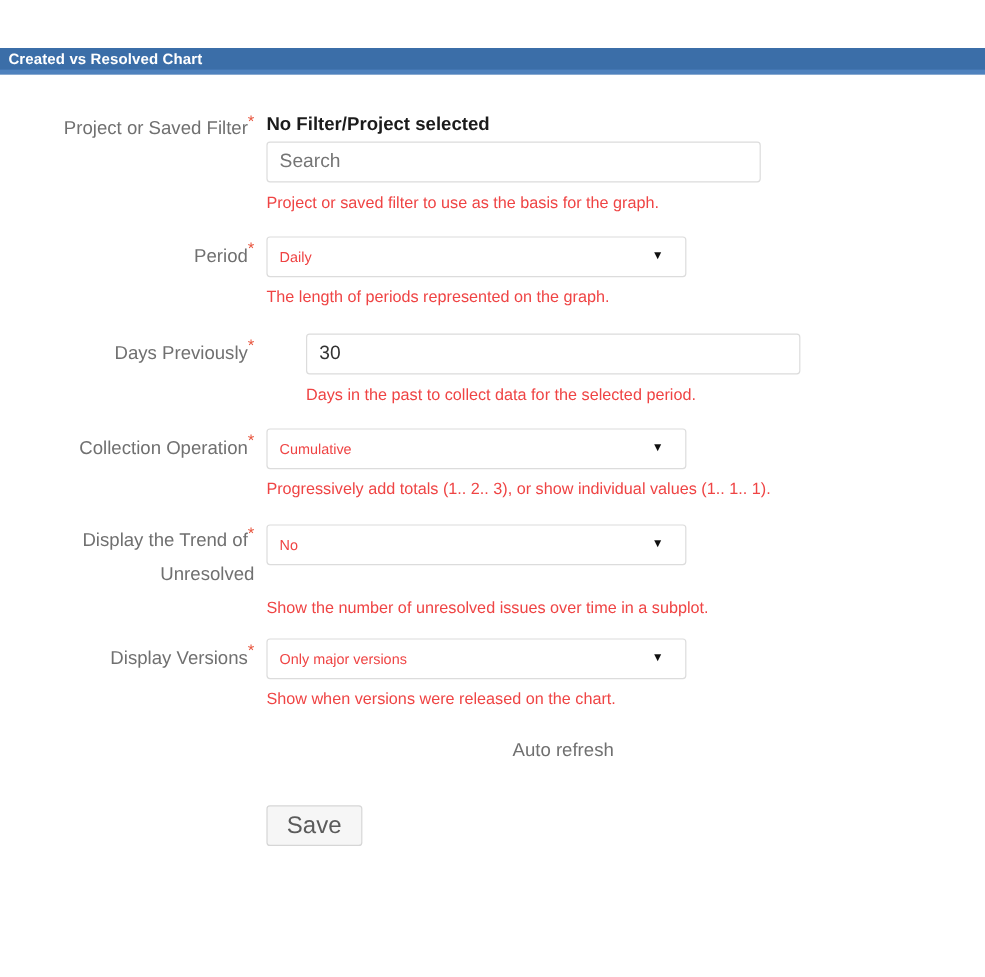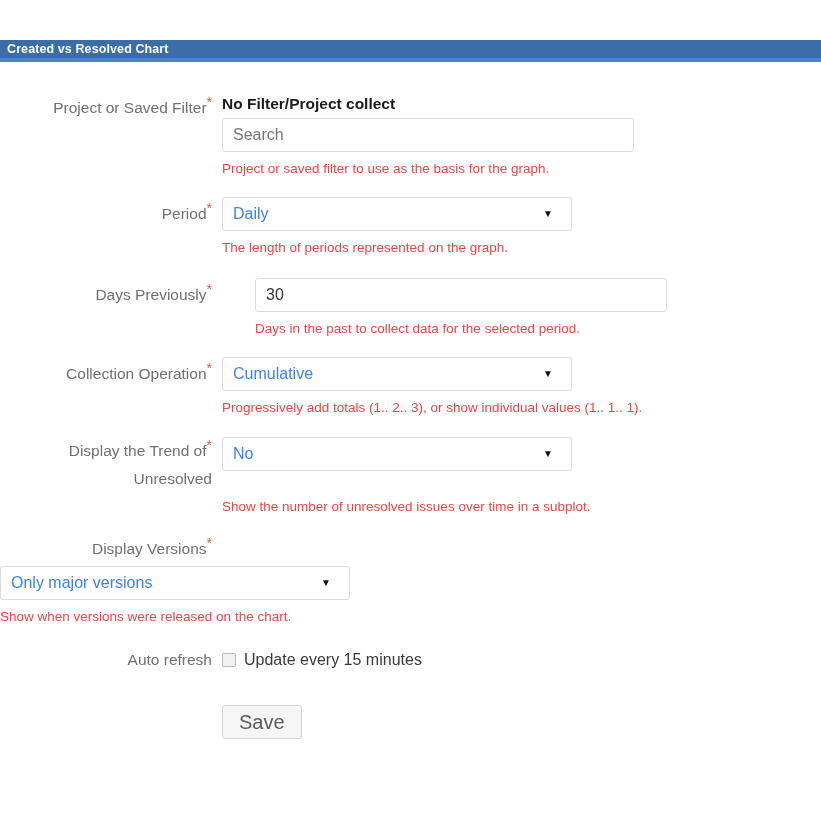--- a/index.html
+++ b/index.html
@@ -93,22 +93,22 @@
   }
   .selectbox {
     position: relative;
     width: 350px;
     display: flex;
     align-items: center;
     cursor: default;
   }
   .selectbox .sel-text {
     flex: 1 1 auto;
-    font-size: 16px;
-    color: #3b82f6;
+    font-size: 12px;
+    color: #ef4444;
     overflow: hidden;
     white-space: nowrap;
   }
   .selectbox .arrow {
     width: 14px;
     text-align: center;
     font-size: 10px;
     color: #101010;
     margin-right: 6px;
     line-height: 1;
@@ -217,21 +217,21 @@
     <span class="title">Created vs Resolved Chart</span>
   </div>
 
   <div class="form">
 
     <div class="row" style="padding-top:28px;">
       <div class="label-cell" style="line-height:28px;">
         <span class="lbl">Project or Saved Filter</span><span class="req">*</span>
       </div>
       <div class="field-cell">
-        <div class="value-strong">No Filter/Project collect</div>
+        <div class="value-strong">No Filter/Project selected</div>
         <input class="textinput" type="text" value="" placeholder="Search" style="">
         <div class="help">Project or saved filter to use as the basis for the graph.</div>
       </div>
     </div>
 
     <div class="row" style="padding-top:19px;">
       <div class="label-cell" style="line-height:34px;">
         <span class="lbl">Period</span><span class="req">*</span>
       </div>
       <div class="field-cell">
@@ -273,42 +273,36 @@
       </div>
       <div class="field-cell">
         <div class="selectbox">
           <span class="sel-text">No</span>
           <span class="arrow">▼</span>
         </div>
         <div class="help" style="padding-top:27px;">Show the number of unresolved issues over time in a subplot.</div>
       </div>
     </div>
 
-    <div class="row" style="padding-top:16px;flex-direction:column;">
+    <div class="row" style="padding-top:16px;">
       <div class="label-cell" style="line-height:34px;">
         <span class="lbl">Display Versions</span><span class="req">*</span>
       </div>
       <div class="field-cell">
         <div class="selectbox">
           <span class="sel-text">Only major versions</span>
           <span class="arrow">▼</span>
         </div>
         <div class="help">Show when versions were released on the chart.</div>
       </div>
     </div>
 
     <div class="row" style="padding-top:22px;justify-content:center;">
       <div class="label-cell" style="line-height:24px;">
         <span class="lbl">Auto refresh</span>
-      </div>
-      <div class="field-cell">
-        <div class="checkrow">
-          <span class="cbox"></span>
-          <span class="cbox-label">Update every 15 minutes</span>
-        </div>
       </div>
     </div>
 
     <div class="row" style="padding-top:33px;">
       <div class="label-cell"></div>
       <div class="field-cell">
         <button class="btn-save" type="button">Save</button>
       </div>
     </div>
 

